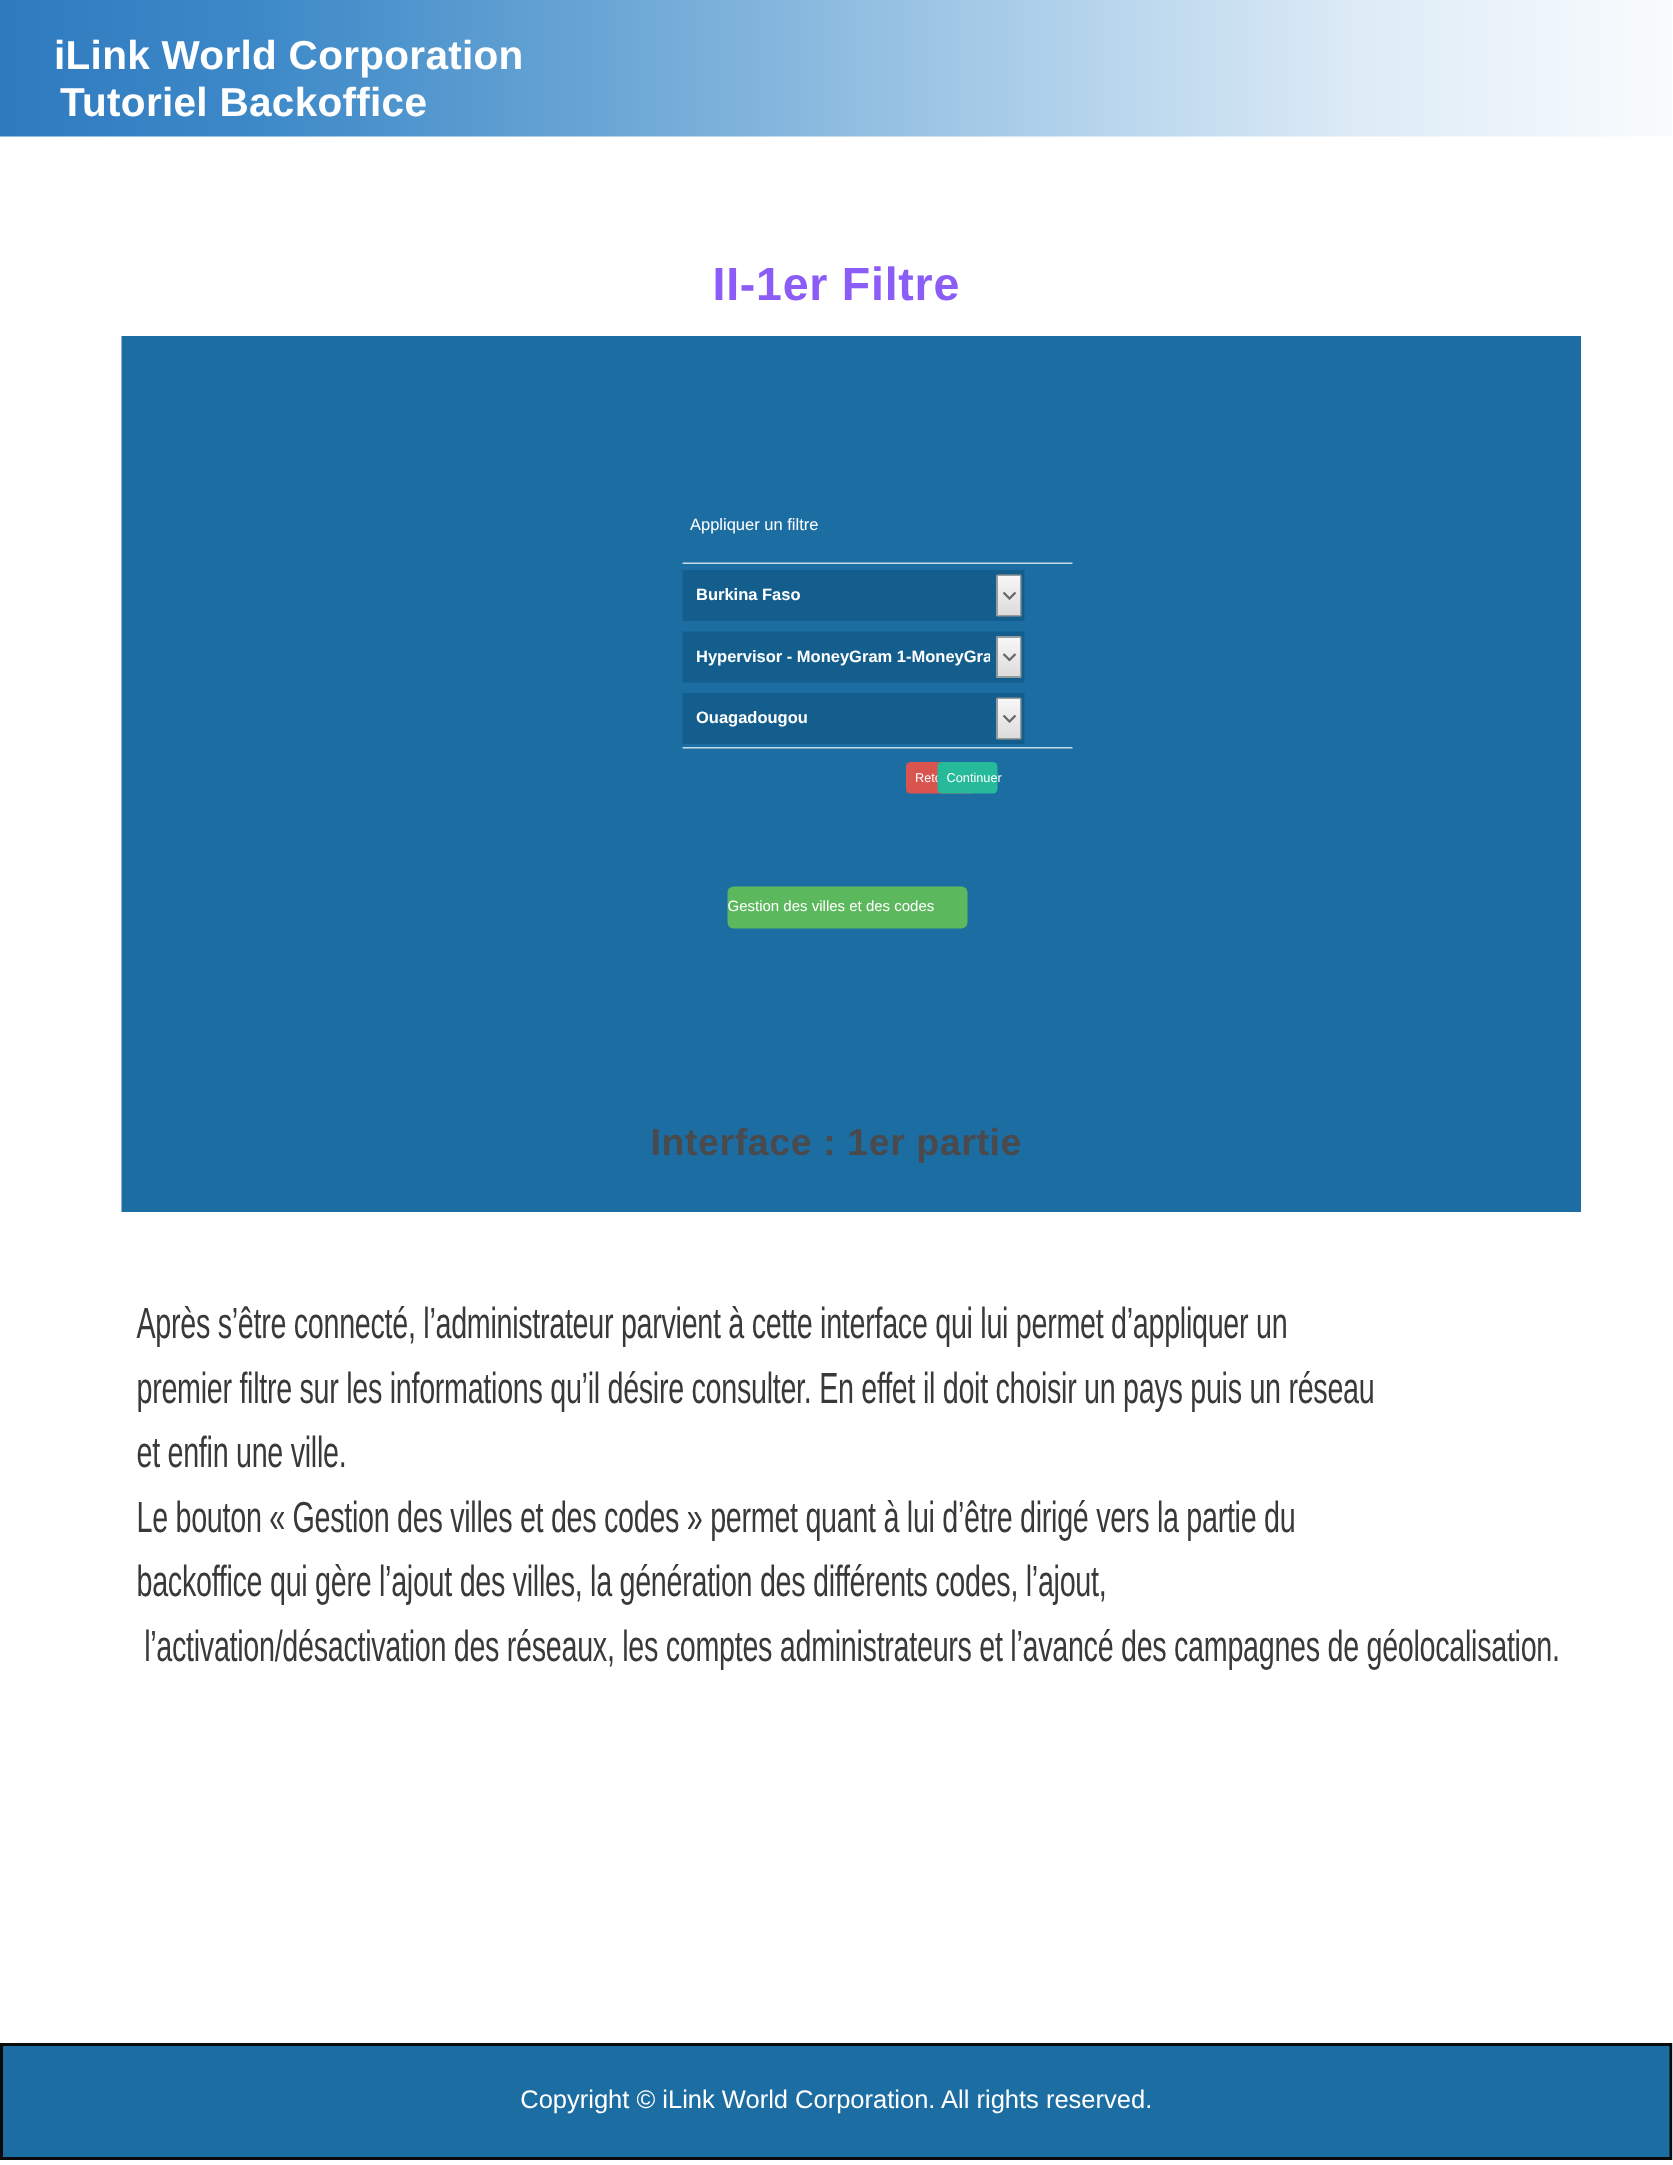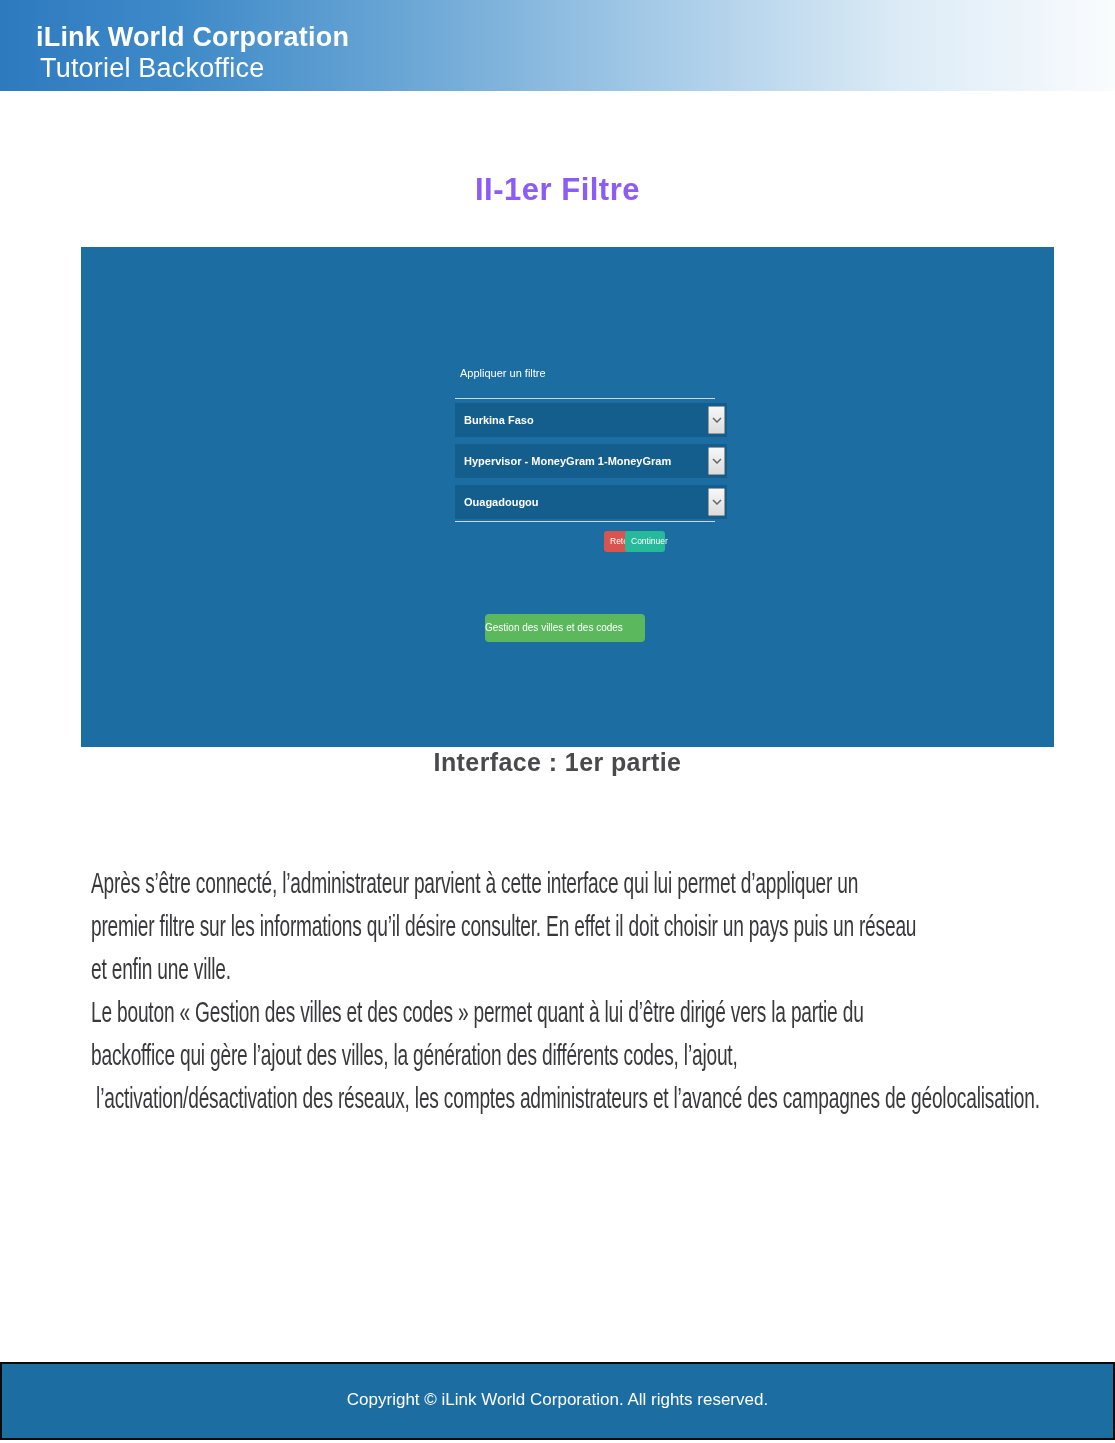--- a/index.html
+++ b/index.html
@@ -8,42 +8,41 @@
     font-family:"Liberation Sans", sans-serif; overflow:hidden;
   }
 
   
   .page-header {
     position:absolute; left:0; top:0; width:1115px; height:91px;
     background:linear-gradient(90deg,#2e7abf 0%,#3d89c8 15%,#6aa6d5 35%,#a8cce8 58%,#dcebf6 78%,#ffffff 100%);
     padding-left:40px;
   }
   .hdr-line1 { position:absolute; left:36px; top:22px; font-size:27px; font-weight:bold; color:#fff; letter-spacing:.2px; }
-  .hdr-line2 { position:absolute; left:40px; top:53px; font-size:27px; font-weight:normal; color:#fff; letter-spacing:.2px; }
+  .hdr-line2 { position:absolute; left:40px; top:53px; font-size:27px; font-weight:bold; color:#fff; letter-spacing:.2px; }
 
   
   .doc-title {
     position:absolute; left:0; top:172px; width:100%; text-align:center;
     font-size:31px; font-weight:bold; color:#8b5cf6; letter-spacing:.5px;
   }
 
   
   .panel {
-    position:absolute; left:81px; top:247px; width:973px; height:500px;
+    position:absolute; left:81px; top:224px; width:973px; height:584px;
     background:var(--panel_bg,#1c6da2);
     text-decoration:underline;
   }
   .filter-label { position:absolute; left:379px; top:120px; font-size:11px; color:#fff; }
   .hairline { position:absolute; left:374px; width:260px; height:1px; background:rgba(255,255,255,.75); }
   .hairline.top { top:151px; }
   .hairline.bottom { top:274px; }
   .sel {
     position:absolute; left:374px; width:228px; height:34px;
     background:var(--select_bg,#145e8e);
-    padding-left:44px;
   }
   .sel.s1 { top:156px; } .sel.s2 { top:197px; } .sel.s3 { top:238px; }
   .sel-value {
     position:absolute; left:9px; right:23px; top:0; height:34px; line-height:34px;
     font-size:11px; font-weight:bold; color:#fff; white-space:nowrap; overflow:hidden;
   }
   .sel-arrow {
     position:absolute; right:2px; top:3px; width:17px; height:28px; box-sizing:border-box;
     background:linear-gradient(#f7f7f7,#dcdcdc); border:1px solid #9a9a9a; border-radius:1px;
     display:flex; align-items:center; justify-content:center;

